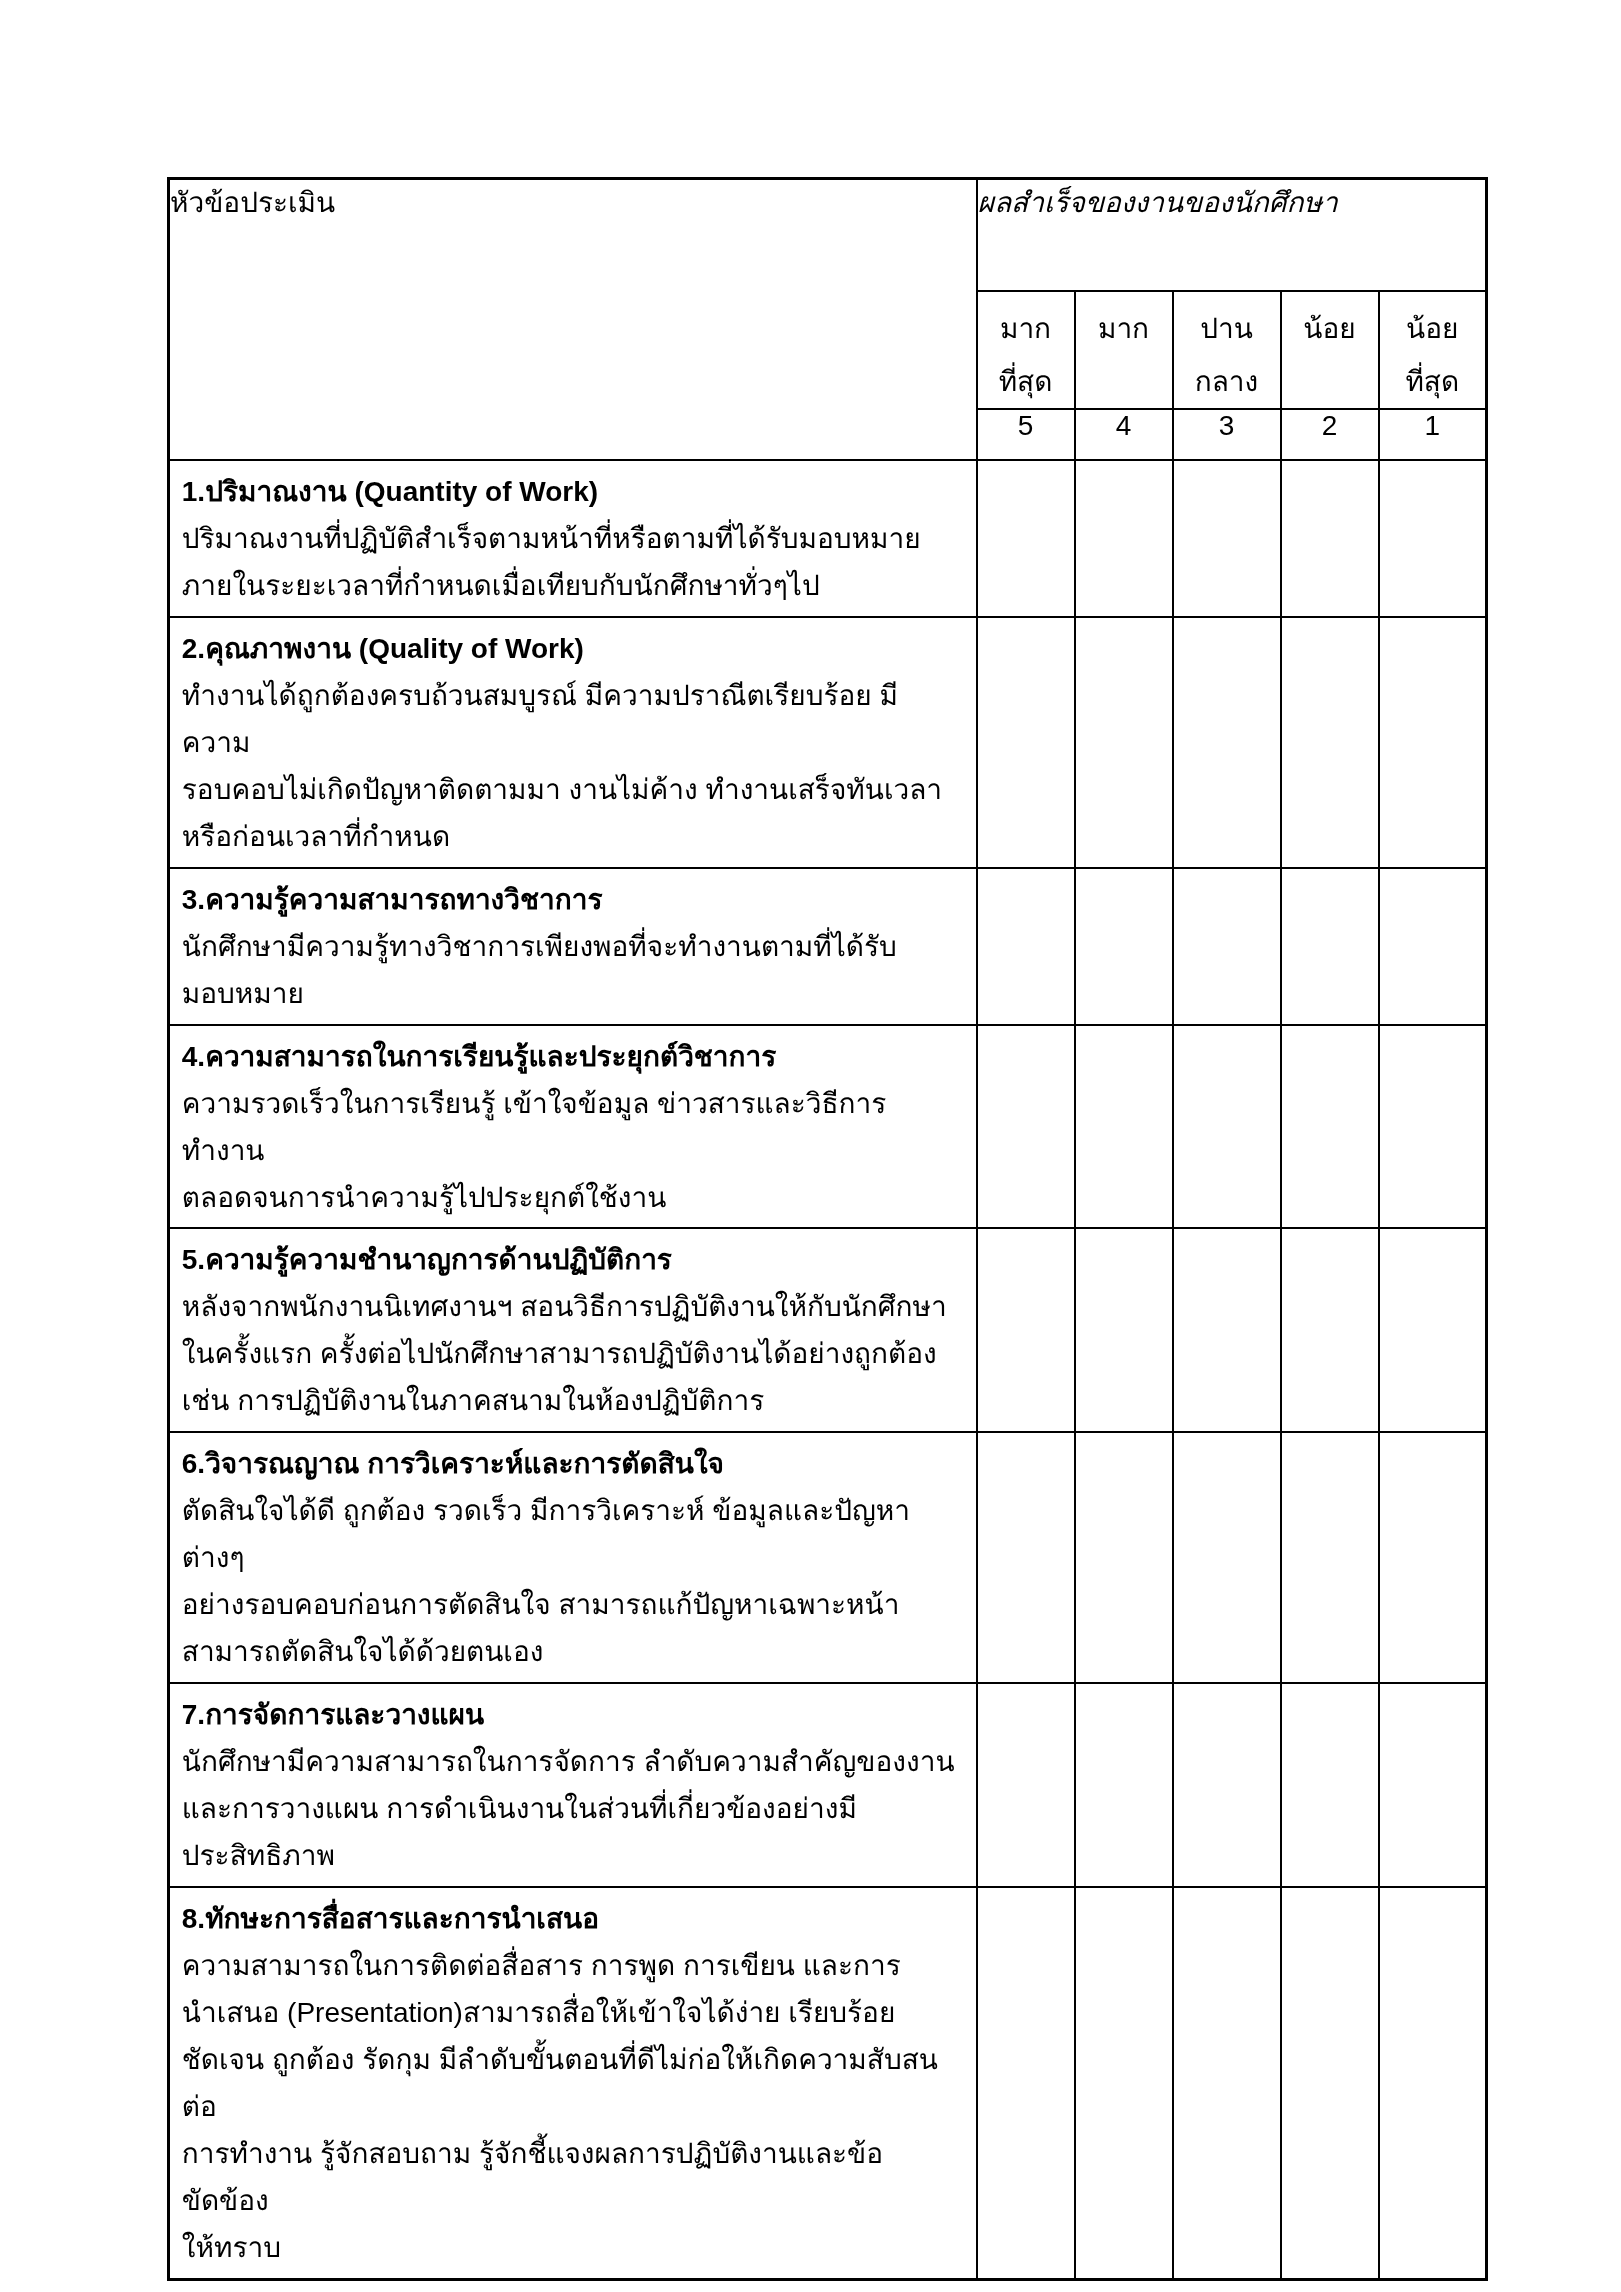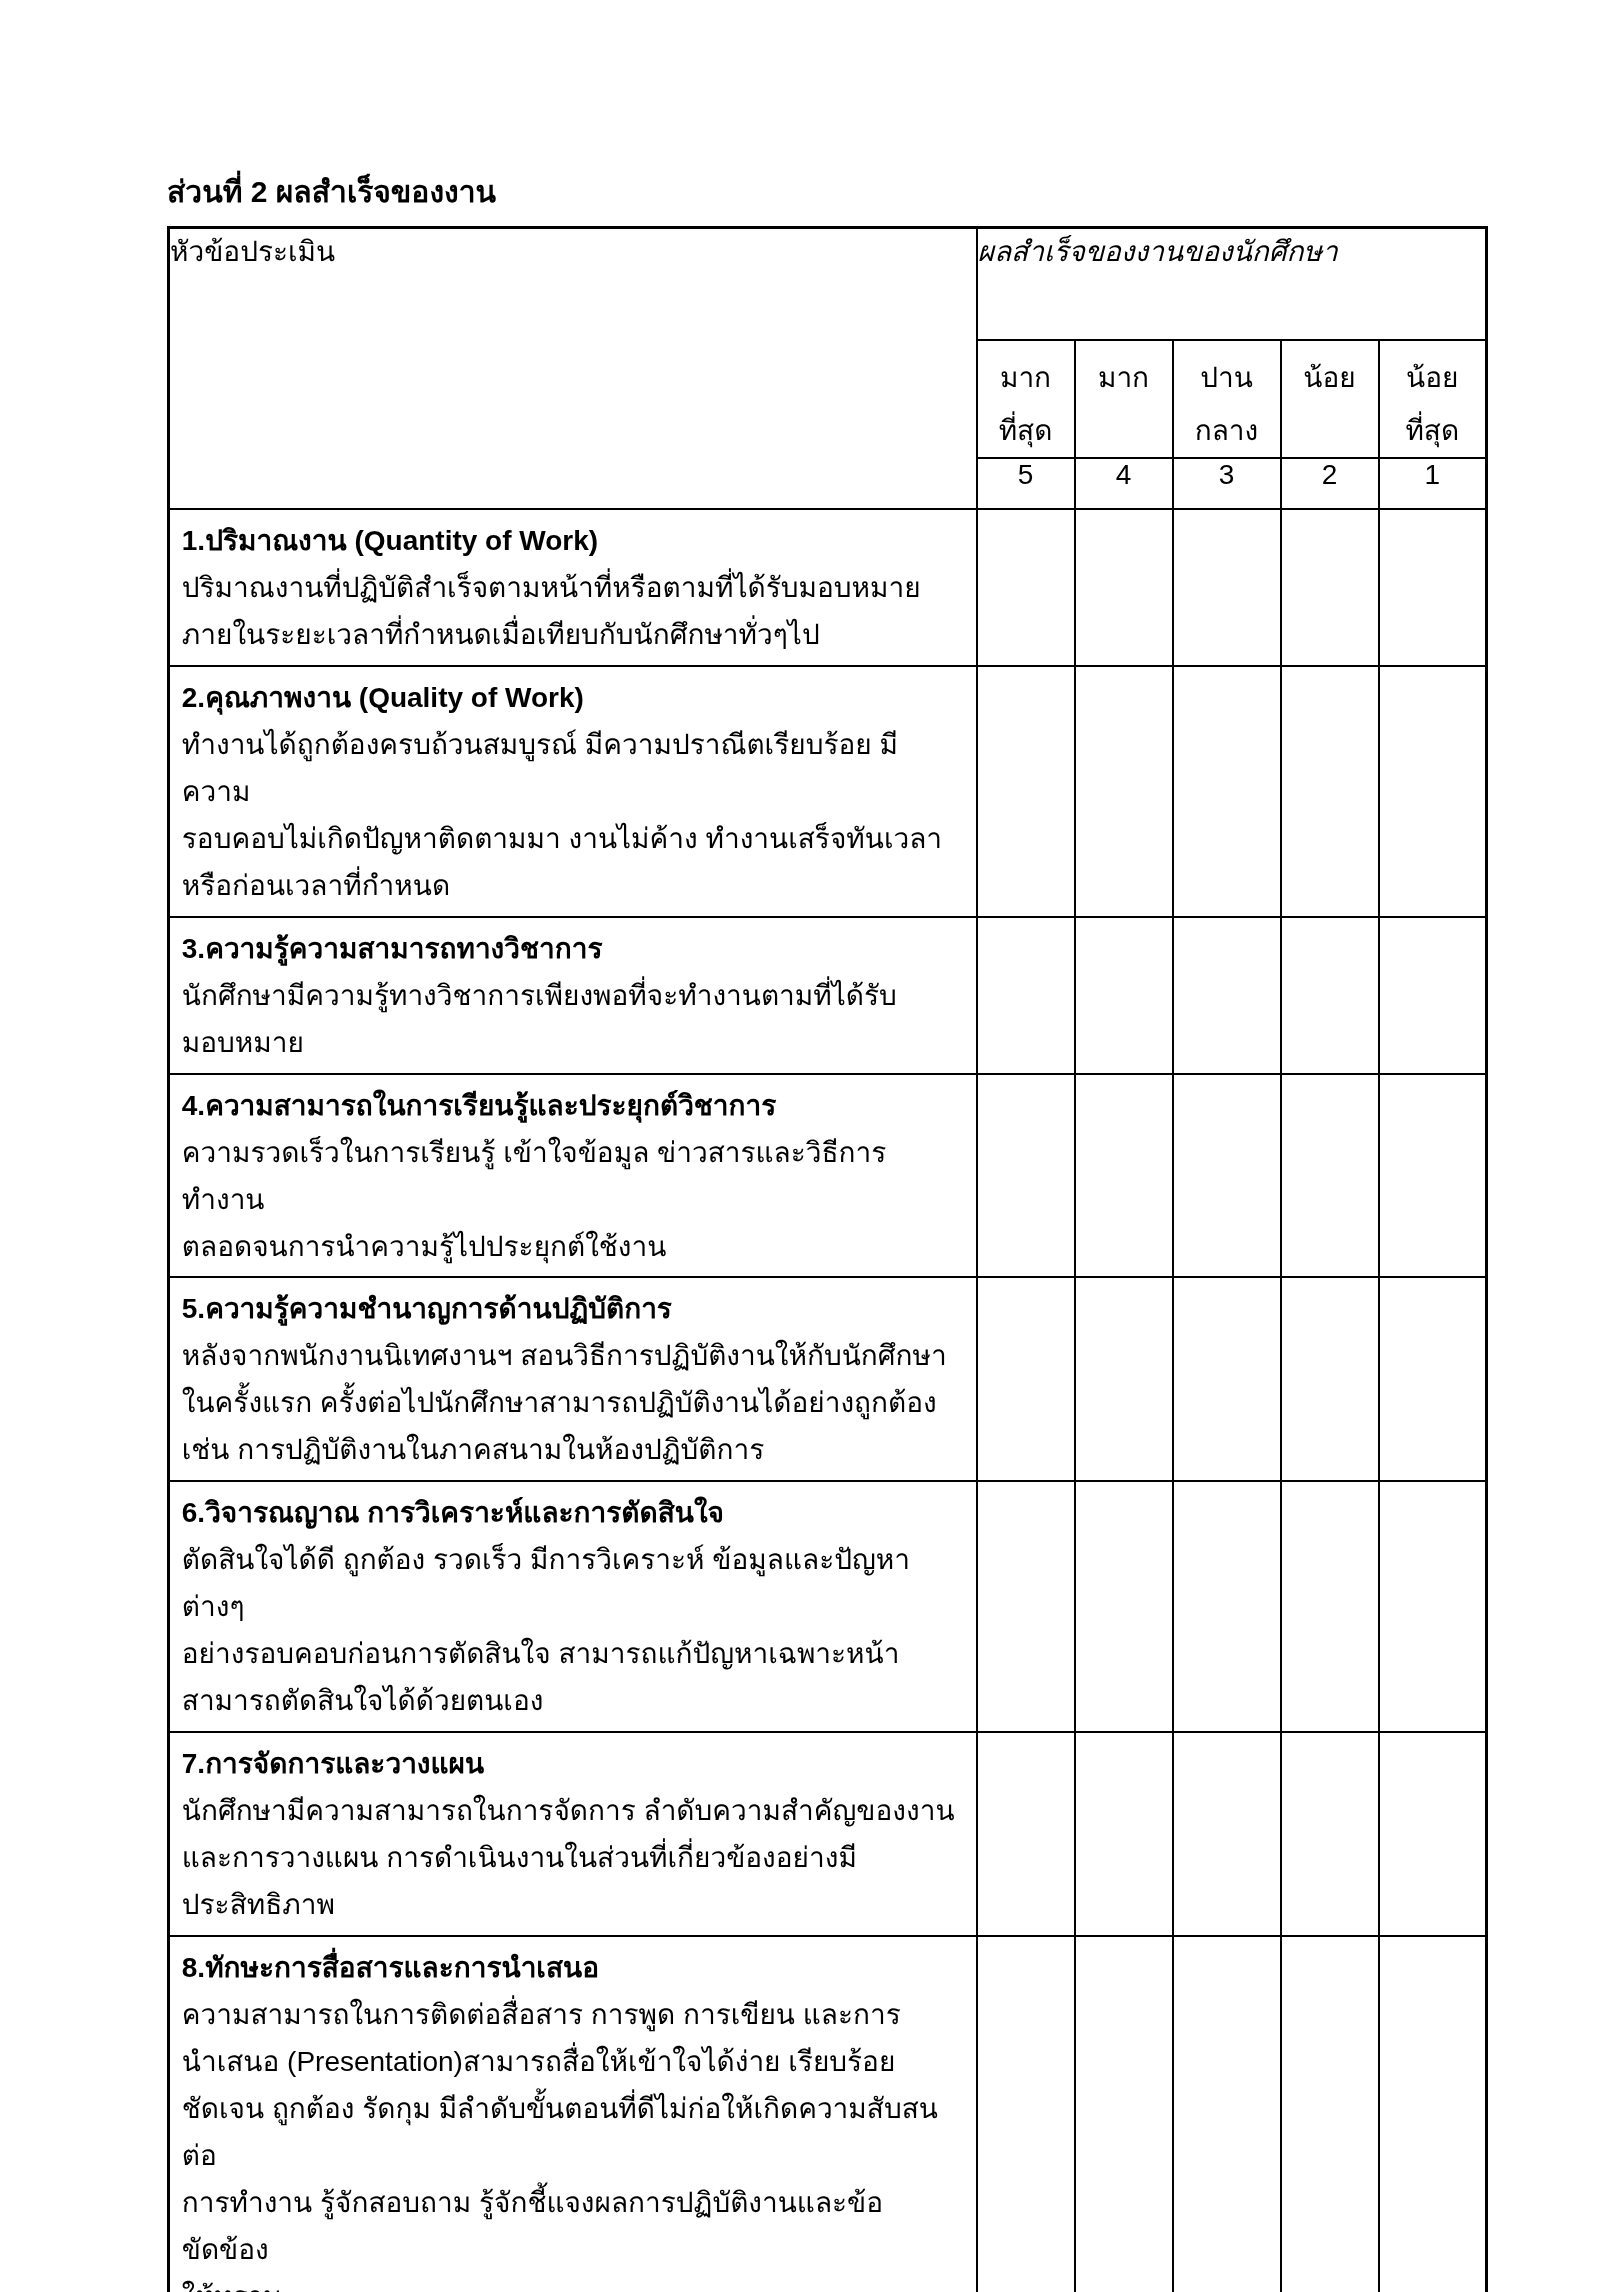--- a/index.html
+++ b/index.html
@@ -96,21 +96,20 @@
     white-space:pre-line;
   }
   .rating-cell { background:#ffffff; }
 </style>
 </head>
 <body>
 
 <div class="page">
   <div class="content">
 
-    <div class="intro-line section-title">ส่วนที่ 2 ผลสำเร็จของงาน</div>
 
 
 
 
     <table class="eval">
       <colgroup>
         <col class="c-topic">
           <col class="c-r1">
           <col class="c-r2">
           <col class="c-r3">

